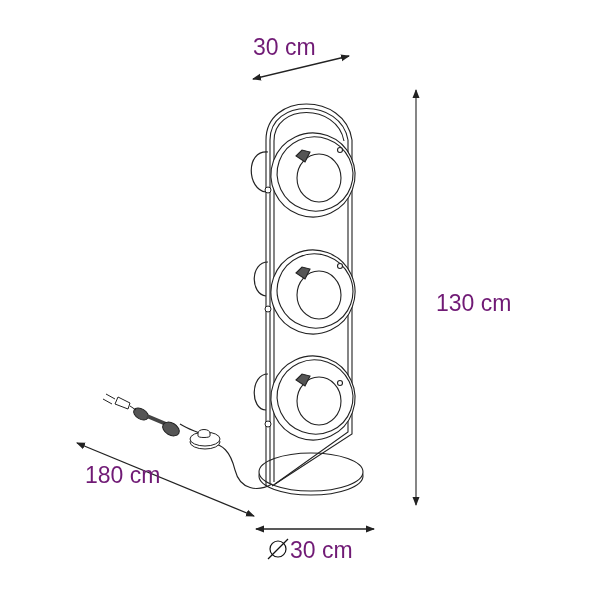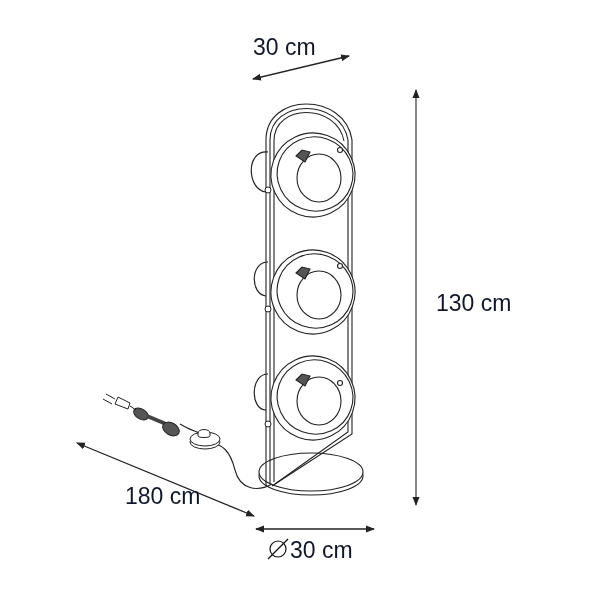--- a/index.html
+++ b/index.html
@@ -1,21 +1,21 @@
 <!DOCTYPE html>
 <html><head>
 <meta charset="utf-8">
 <style>
   html, body { margin: 0; padding: 0; background: #ffffff; }
   body { width: 600px; height: 600px; position: relative; overflow: hidden; }
   #stage { position: absolute; left: 0; top: 0; width: 600px; height: 600px; }
   .dim-label {
     position: absolute;
     font-family: "Liberation Sans", sans-serif;
-    color: #0f172a;
+    color: #701a75;
     font-size: 23px;
     white-space: nowrap;
     line-height: 1;
   }
   svg { position: absolute; left: 0; top: 0; }
 </style>
 </head>
 <body>
 
 <div id="stage">
@@ -119,16 +119,16 @@
   </g>
 
   <g fill="none" stroke="#111" stroke-width="1.2">
     <circle cx="278" cy="549" r="8"></circle>
     <line x1="268" y1="559" x2="288" y2="539"></line>
   </g>
 </svg>
 
 <div class="dim-label" style="left:253px; top:36px;">30 cm</div>
 <div class="dim-label" style="left:436px; top:292px;">130 cm</div>
-<div class="dim-label" style="left:85px; top:485px;margin-left:40px;">180 cm</div>
+<div class="dim-label" style="left:85px; top:464px;">180 cm</div>
 <div class="dim-label" style="left:290px; top:539px;">30 cm</div>
 
 </div>
 
 </body></html>

